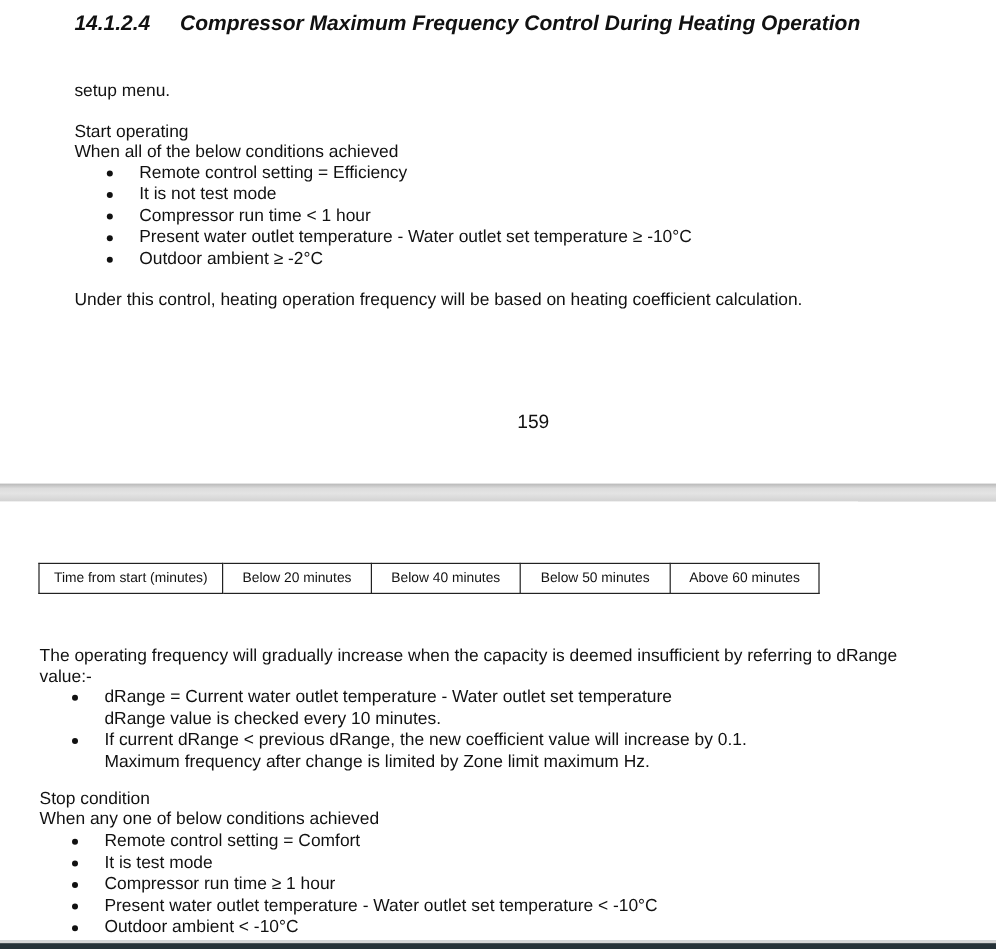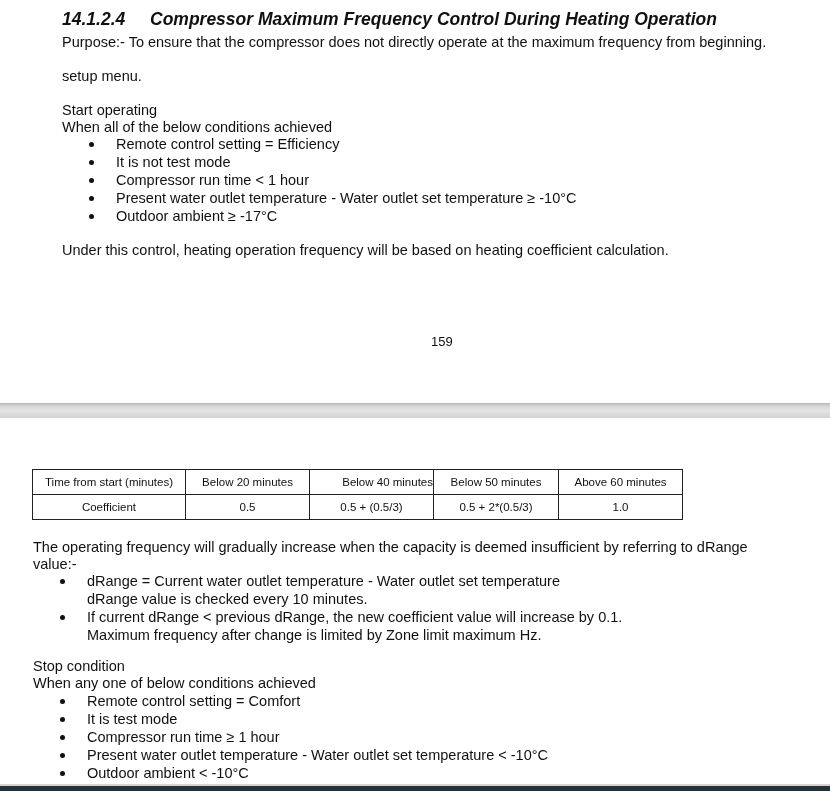--- a/index.html
+++ b/index.html
@@ -24,37 +24,36 @@
     position: absolute; left: 62px; top: 9px; font-size: 17.5px; font-weight: bold; font-style: italic;
     white-space: nowrap;
   }
   .heading .num { display: inline-block; width: 88px; }
   ul.bul { position: absolute; margin: 0; padding: 0; list-style: none; }
   ul.bul li { position: relative; height: 18px; line-height: 18px; white-space: nowrap; }
   ul.bul li .dot {
     position: absolute; left: 0; top: 7px; width: 5px; height: 5px; border-radius: 50%; background: #111;
   }
   ul.bul li .txt { position: absolute; left: 27px; top: 0; }
-  .pagenum { position: absolute; left: 431px; top: 334px; font-size: 13px; }
+  .pagenum { position: absolute; left: 431px; top: 344px; font-size: 16px; }
   table.coef {
     position: absolute; left: 32px; top: 469px; border-collapse: collapse; font-size: 11.5px; padding-left: 20px;
   }
   table.coef td {
     border: 1px solid #222; height: 24px; padding: 0; text-align: center; white-space: nowrap;
   }
 </style>
 </head>
 <body>
 
 <div class="page page-top">
   <div class="heading">
     <span class="num">14.1.2.4</span><span>Compressor Maximum Frequency Control During Heating Operation</span>
   </div>
 
-  <div class="t" style="left:62px;top:34px;">Purpose:- To ensure that the compressor does not directly operate at the maximum frequency from beginning.</div>
   <div class="t" style="left:62px;top:68px;">setup menu.</div>
 
   <div class="t" style="left:62px;top:102px;">Start operating</div>
   <div class="t" style="left:62px;top:119px;">When all of the below conditions achieved</div>
 
   <ul class="bul" style="left:89px;top:135px;">
     <li>
         <span class="dot"></span>
         <span class="txt">Remote control setting = Efficiency</span>
       </li>
@@ -65,48 +64,41 @@
     <li>
         <span class="dot"></span>
         <span class="txt">Compressor run time &lt; 1 hour</span>
       </li>
     <li>
         <span class="dot"></span>
         <span class="txt">Present water outlet temperature - Water outlet set temperature ≥ -10°C</span>
       </li>
     <li>
         <span class="dot"></span>
-        <span class="txt">Outdoor ambient ≥ -17°C</span>
+        <span class="txt">Outdoor ambient ≥ -2°C</span>
       </li>
   </ul>
 
   <div class="t" style="left:62px;top:242px;">Under this control, heating operation frequency will be based on heating coefficient calculation.</div>
 
   <div class="pagenum">159</div>
 </div>
 
 <div class="separator"></div>
 
 <div class="page page-bottom"></div>
 
 <table class="coef">
   <tbody>
       <tr>
     <td style="width:152px;">Time from start (minutes)</td>
     <td style="width:123px;">Below 20 minutes</td>
-    <td style="width:123px;text-align:right;">Below 40 minutes</td>
+    <td style="width:123px;">Below 40 minutes</td>
     <td style="width:124px;">Below 50 minutes</td>
     <td style="width:123px;text-align:center;">Above 60 minutes</td>
-  </tr>
-  <tr>
-    <td>Coefficient</td>
-    <td>0.5</td>
-    <td>0.5 + (0.5/3)</td>
-    <td>0.5 + 2*(0.5/3)</td>
-    <td>1.0</td>
   </tr>
 </tbody>
   </table>
 
 <div class="t" style="left:33px;top:539px;">The operating frequency will gradually increase when the capacity is deemed insufficient by referring to dRange</div>
 <div class="t" style="left:33px;top:556px;">value:-</div>
 
 <ul class="bul" style="left:60px;top:572px;">
   <li>
       <span class="dot"></span>

